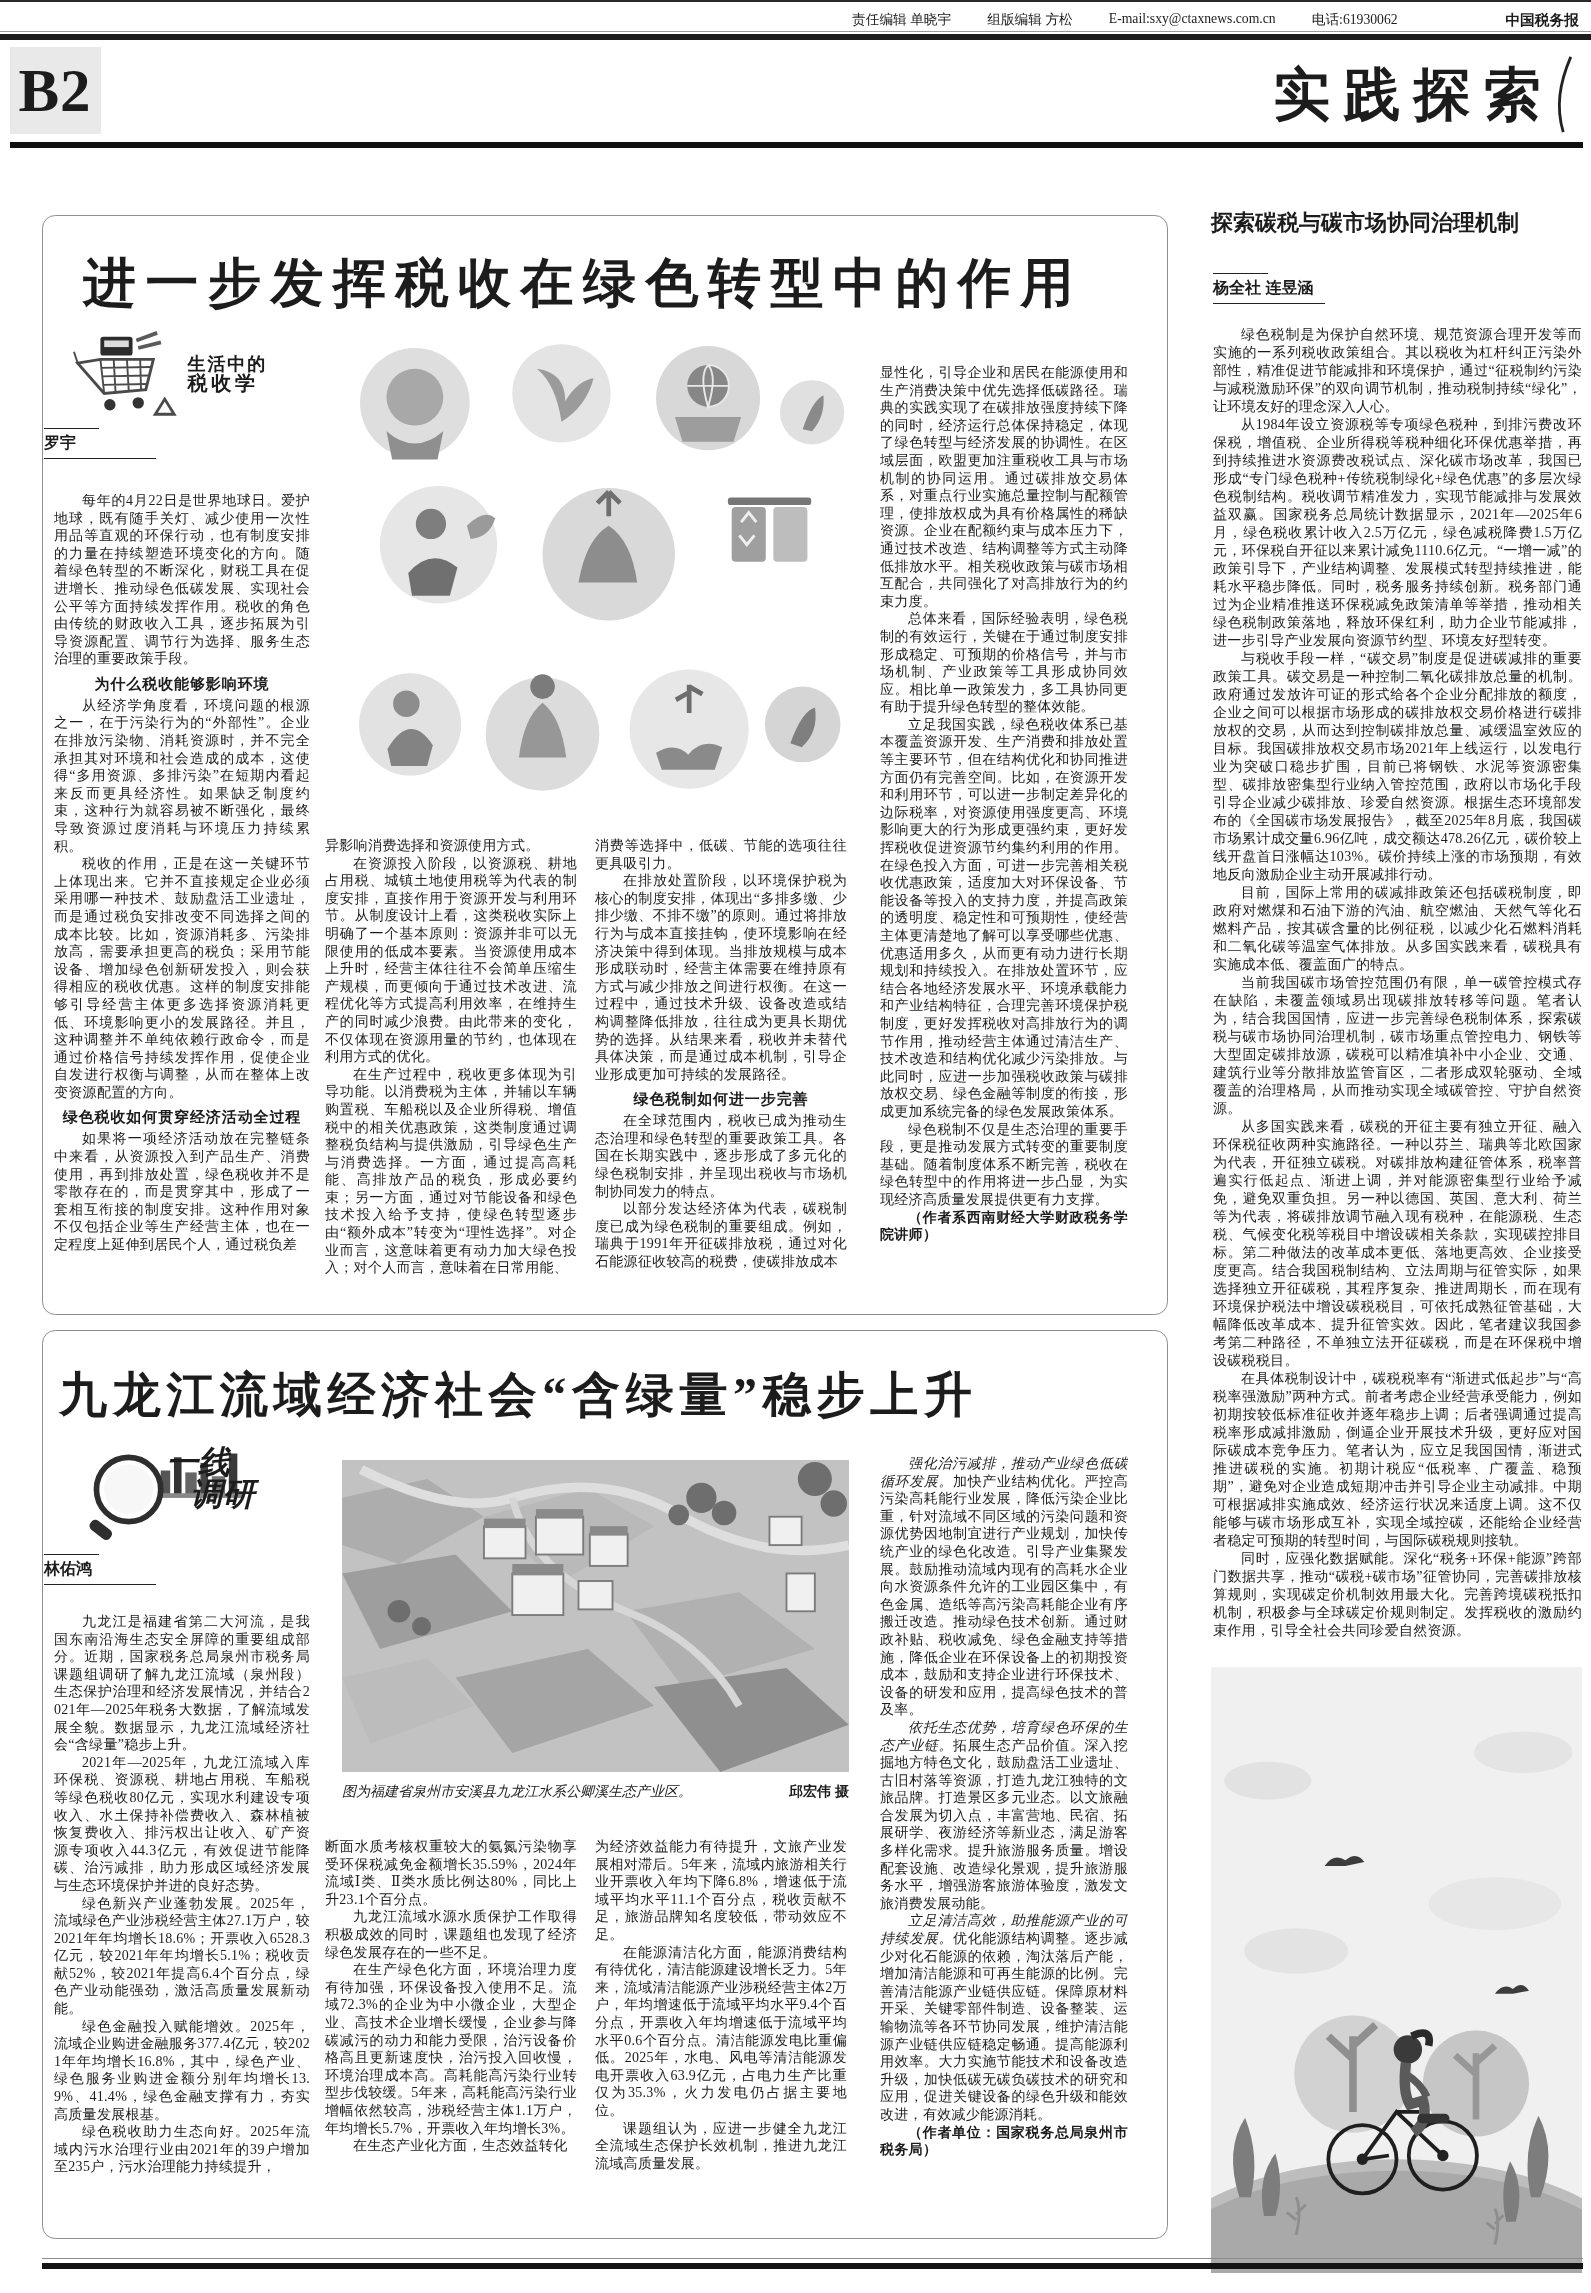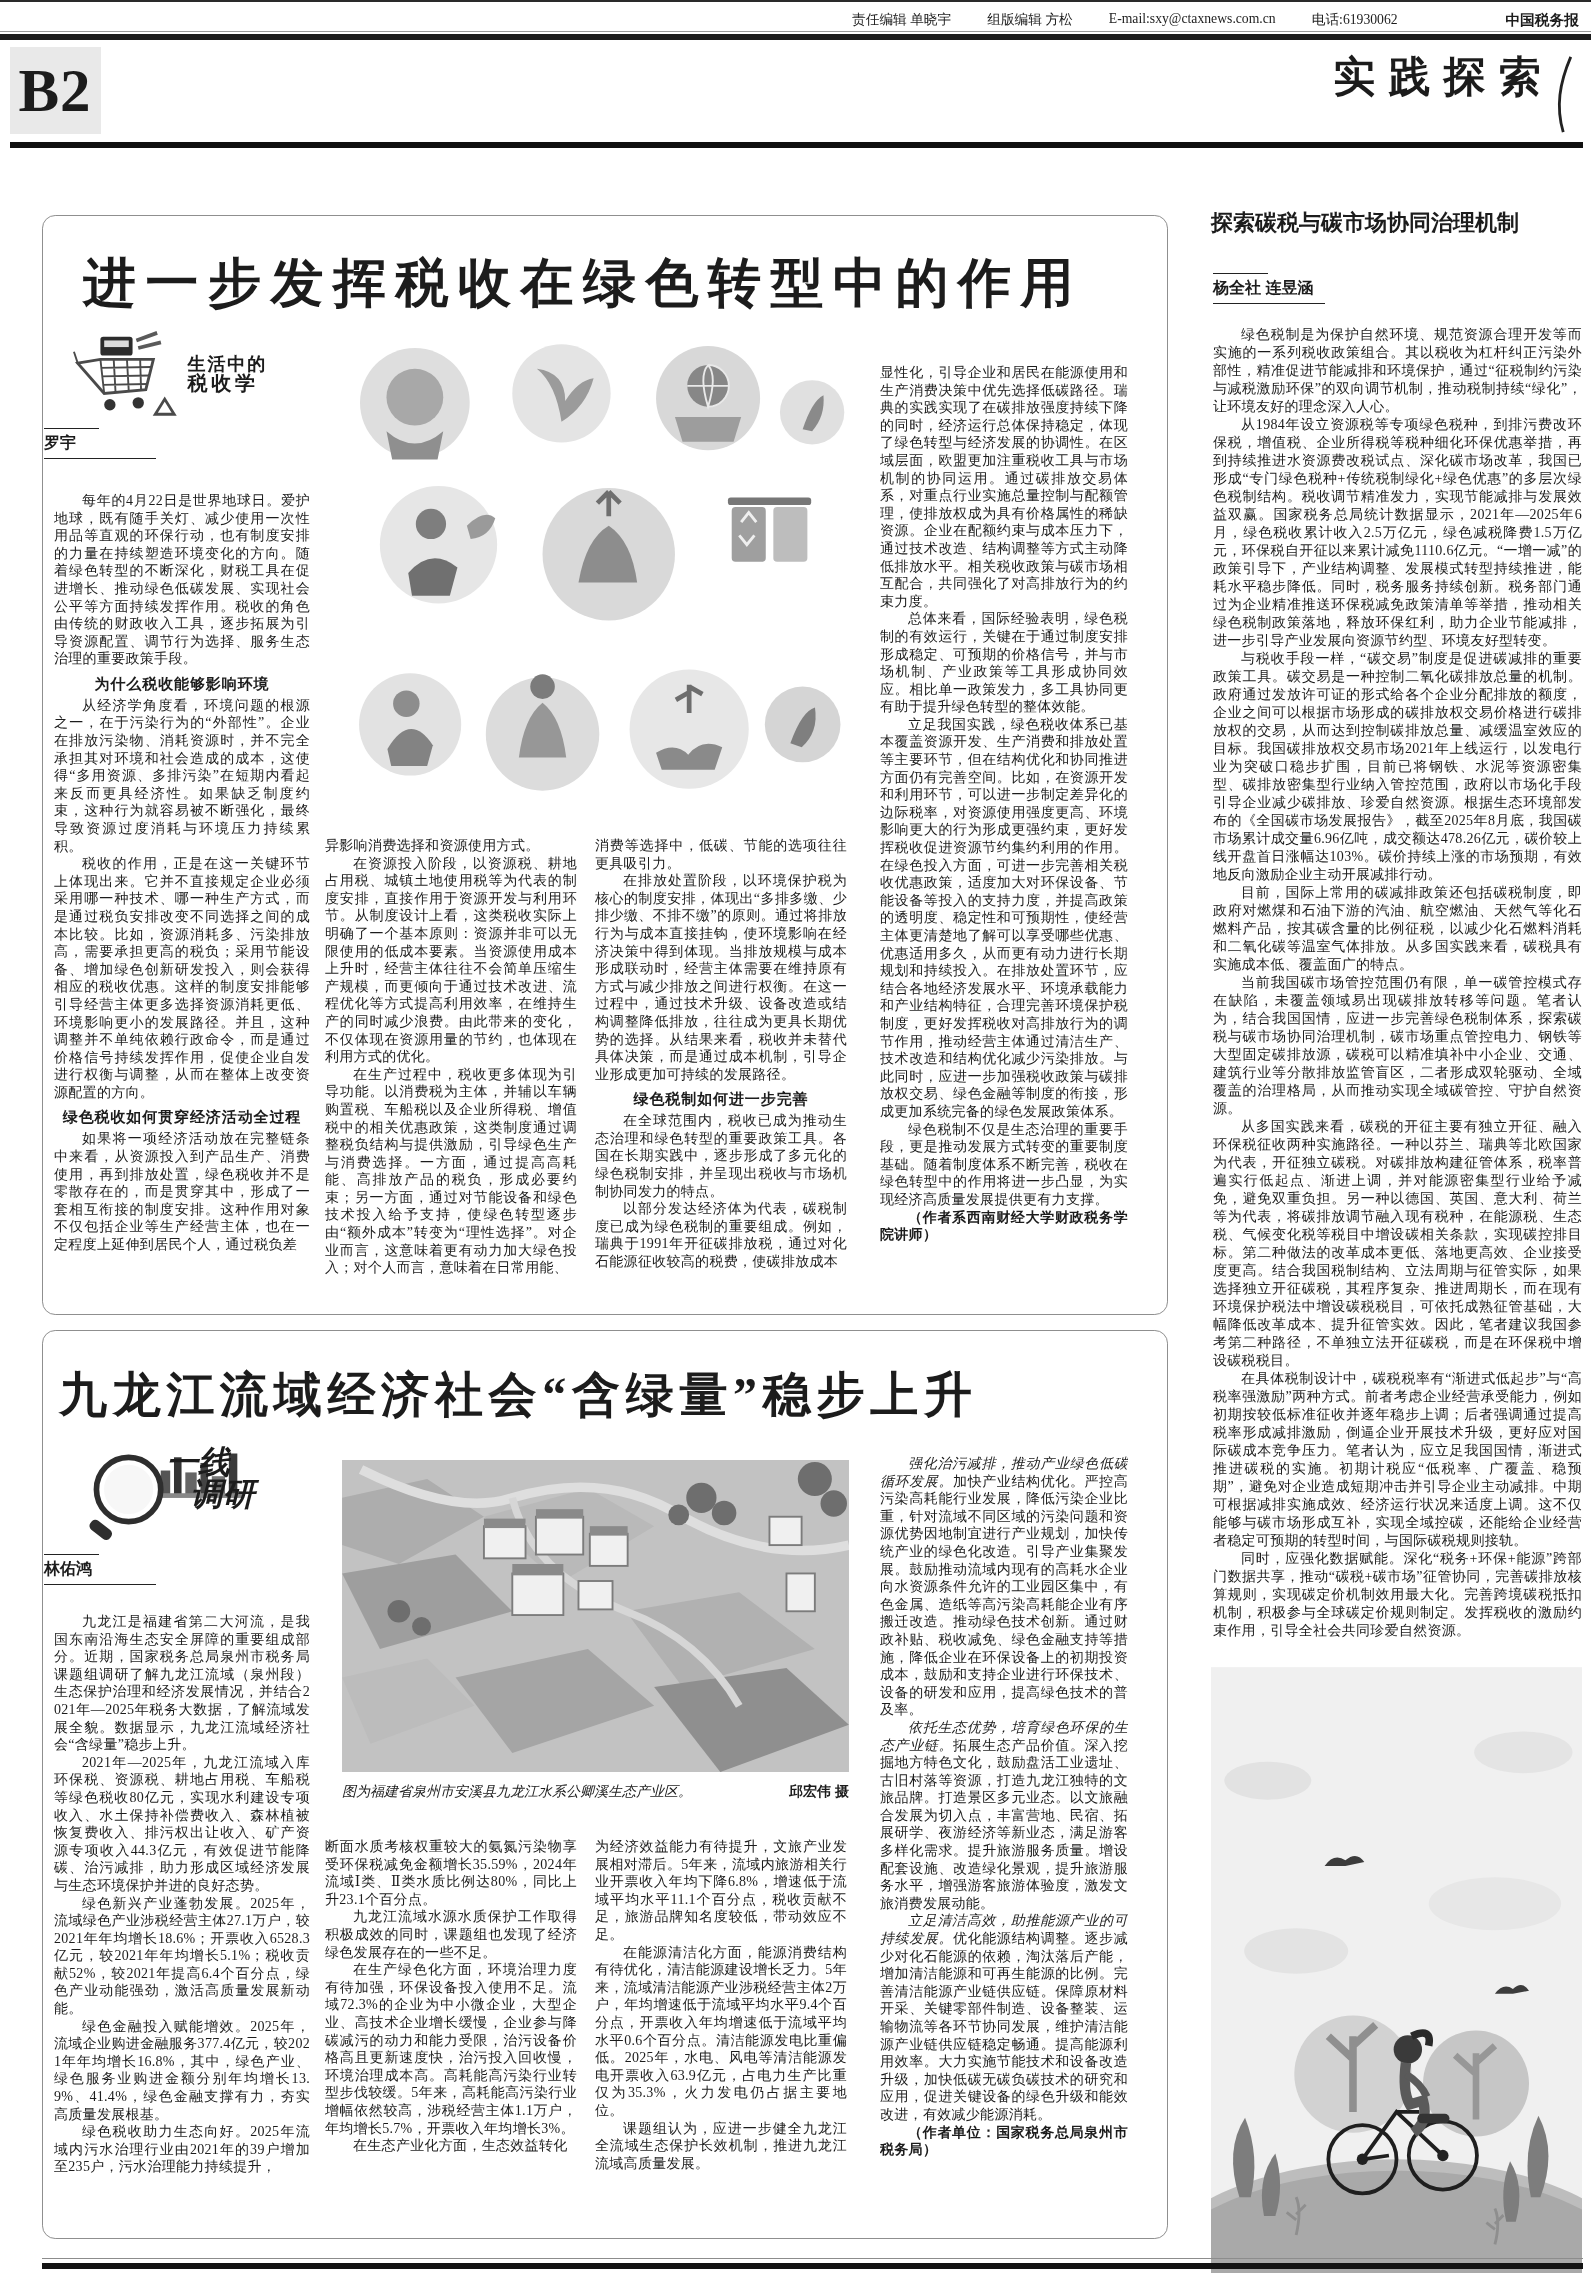--- a/index.html
+++ b/index.html
@@ -12,21 +12,21 @@
   #top-hairline{left:0;top:0;width:1592px;height:1.9px;background:#2a2a2a;}
   #header-row{left:0;top:11.4px;width:1592px;height:21px;font-size:13.7px;}
   #header-date{left:13.2px;top:0;margin-top:40px;}
   #header-credits{left:852px;top:0;width:492px;display:flex;gap:36px;white-space:nowrap;}
   #header-masthead{right:13.2px;top:0;font-weight:bold;font-size:14.7px;}
   #header-rule-thin{left:0;top:31px;width:1592px;height:0.9px;background:#9a9a9a;}
   #header-rule-thick{left:0;top:34px;width:1592px;height:5.7px;background:#1d1d1d;}
   #pageno-box{left:9.5px;top:47px;width:91px;height:87px;background:#e9e9e9;
       display:flex;align-items:center;justify-content:center;}
   #pageno{font-size:61px;font-weight:bold;letter-spacing:0.9px;}
-  #section-title{right:38px;top:49px;font-size:42px;font-weight:900;letter-spacing:13.2px;}
+  #section-title{right:38px;top:57px;font-size:57px;font-weight:900;letter-spacing:13.2px;}
   #section-flourish{right:17px;top:55px;width:24.6px;height:79px;}
   #section-rule{left:9.5px;top:142px;width:1573px;height:5.7px;background:#101010;}
   
   .art-box{border:1.4px solid #8f8f8f;border-radius:13.2px;background:#fff;}
   #a1-box{left:42px;top:215px;width:1124px;height:1098px;}
   #a2-box{left:42px;top:1330px;width:1124px;height:907px;}
   .headline{font-weight:bold;white-space:nowrap;}
   #a1-title{left:83px;top:248px;width:1064px;font-size:53px;letter-spacing:9.5px;}
   #a2-title{left:59px;top:1363px;width:1032px;font-size:48px;letter-spacing:5.7px;}
   
@@ -166,21 +166,21 @@
   <path d="M350 450 q20 -12 34 2 q14 -18 36 -8 l-8 24 h-56 Z" fill="#8a8a8a"></path>
   <path d="M385 408 v-30 m0 8 l-14 8 m14 -14 l14 8" stroke="#6d6d6d" stroke-width="5" fill="none"></path>
   <circle cx="505" cy="420" r="40" fill="#d5d5d5"></circle>
   <path d="M492 440 q12 -34 26 -38 q4 26 -14 42 Z" fill="#7f7f7f"></path>
 </svg>
 
 <div class="abs colx" id="a1-col1">
     <p>每年的4月22日是世界地球日。爱护地球，既有随手关灯、减少使用一次性用品等直观的环保行动，也有制度安排的力量在持续塑造环境变化的方向。随着绿色转型的不断深化，财税工具在促进增长、推动绿色低碳发展、实现社会公平等方面持续发挥作用。税收的角色由传统的财政收入工具，逐步拓展为引导资源配置、调节行为选择、服务生态治理的重要政策手段。</p>
     <h3>为什么税收能够影响环境</h3>
     <p>从经济学角度看，环境问题的根源之一，在于污染行为的“外部性”。企业在排放污染物、消耗资源时，并不完全承担其对环境和社会造成的成本，这使得“多用资源、多排污染”在短期内看起来反而更具经济性。如果缺乏制度约束，这种行为就容易被不断强化，最终导致资源过度消耗与环境压力持续累积。</p>
-    <p>税收的作用，正是在这一关键环节上体现出来。它并不直接规定企业必须采用哪一种技术、哪一种生产方式，而是通过税负安排改变不同选择之间的成本比较。比如，资源消耗多、污染排放高，需要承担更高的税负；采用节能设备、增加绿色创新研发投入，则会获得相应的税收优惠。这样的制度安排能够引导经营主体更多选择资源消耗更低、环境影响更小的发展路径。并且，这种调整并不单纯依赖行政命令，而是通过价格信号持续发挥作用，促使企业自发进行权衡与调整，从而在整体上改变资源配置的方向。</p>
+    <p>税收的作用，正是在这一关键环节上体现出来。它并不直接规定企业必须采用哪一种技术、鼓励盘活工业遗址，而是通过税负安排改变不同选择之间的成本比较。比如，资源消耗多、污染排放高，需要承担更高的税负；采用节能设备、增加绿色创新研发投入，则会获得相应的税收优惠。这样的制度安排能够引导经营主体更多选择资源消耗更低、环境影响更小的发展路径。并且，这种调整并不单纯依赖行政命令，而是通过价格信号持续发挥作用，促使企业自发进行权衡与调整，从而在整体上改变资源配置的方向。</p>
     <h3>绿色税收如何贯穿经济活动全过程</h3>
     <p>如果将一项经济活动放在完整链条中来看，从资源投入到产品生产、消费使用，再到排放处置，绿色税收并不是零散存在的，而是贯穿其中，形成了一套相互衔接的制度安排。这种作用对象不仅包括企业等生产经营主体，也在一定程度上延伸到居民个人，通过税负差</p>
   </div>
 <div class="abs colx" id="a1-col2">
     <p class="cont">异影响消费选择和资源使用方式。</p>
     <p>在资源投入阶段，以资源税、耕地占用税、城镇土地使用税等为代表的制度安排，直接作用于资源开发与利用环节。从制度设计上看，这类税收实际上明确了一个基本原则：资源并非可以无限使用的低成本要素。当资源使用成本上升时，经营主体往往不会简单压缩生产规模，而更倾向于通过技术改进、流程优化等方式提高利用效率，在维持生产的同时减少浪费。由此带来的变化，不仅体现在资源用量的节约，也体现在利用方式的优化。</p>
     <p>在生产过程中，税收更多体现为引导功能。以消费税为主体，并辅以车辆购置税、车船税以及企业所得税、增值税中的相关优惠政策，这类制度通过调整税负结构与提供激励，引导绿色生产与消费选择。一方面，通过提高高耗能、高排放产品的税负，形成必要约束；另一方面，通过对节能设备和绿色技术投入给予支持，使绿色转型逐步由“额外成本”转变为“理性选择”。对企业而言，这意味着更有动力加大绿色投入；对个人而言，意味着在日常用能、</p>
   </div>
 <div class="abs colx" id="a1-col3">
     <p class="cont">消费等选择中，低碳、节能的选项往往更具吸引力。</p>

